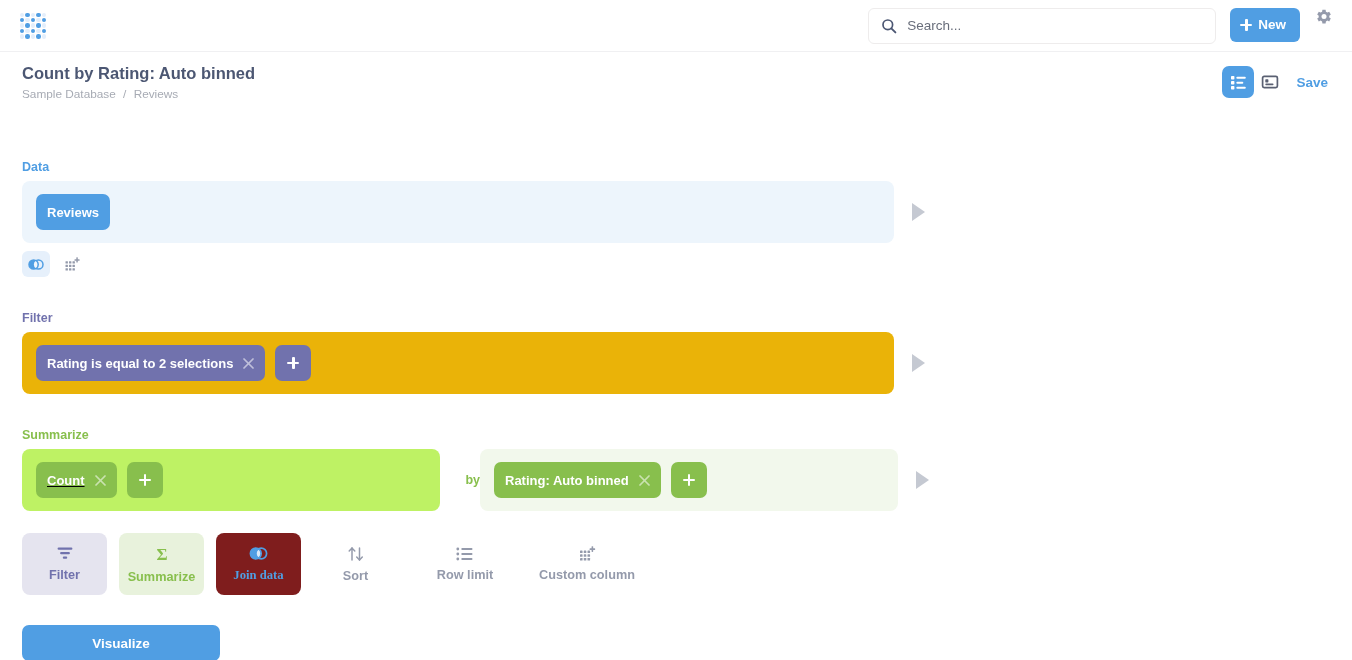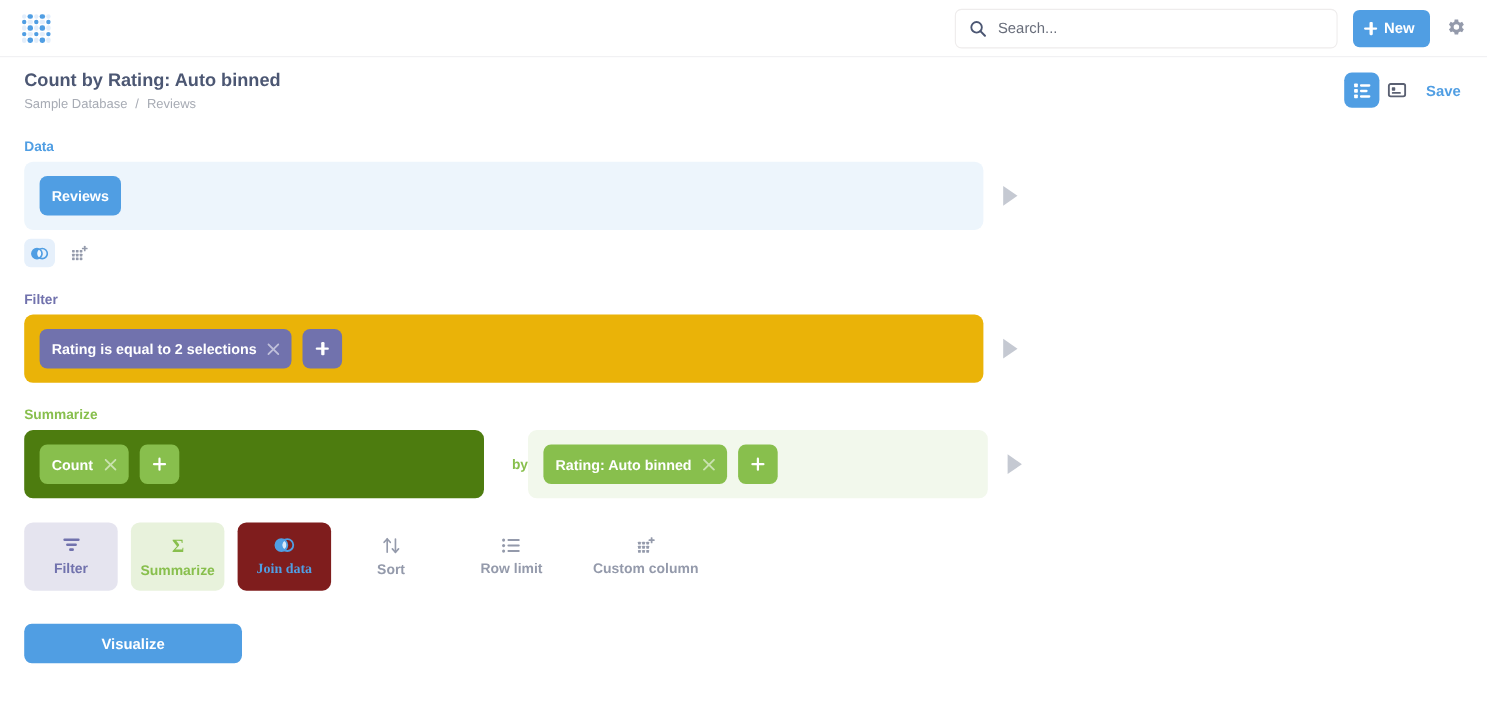--- a/index.html
+++ b/index.html
@@ -26,21 +26,21 @@
     grid-template-columns: repeat(5, 1fr);
     grid-template-rows: repeat(5, 1fr);
     gap: 1px;
   }
   .logo i { display: block; border-radius: 50%; background: #e3eefb; }
   .logo i.on { background: #509ee3; }
 
   .nav-right {
     margin-left: auto;
     display: flex;
-    align-items: center;
+    align-items: flex-start;
     gap: 14px;
     margin-right: 18px;
   }
   .searchbox {
     width: 348px; height: 36px;
     border: 1px solid #eeecec;
     border-radius: 6px;
     display: flex;
     align-items: center;
     padding: 0 12px;
@@ -102,37 +102,37 @@
   .viewtoggle.active { background: #509ee3; }
   .save-link {
     color: #509ee3; font-size: 13.5px; font-weight: bold;
     cursor: pointer; margin-left: 10px; margin-right: 4px;
   }
 
   
   .notebook { padding: 14px 0 0 22px; position: relative; }
   .step { position: relative; margin-bottom: 22px; }
   .step-label {
-    font-size: 12.5px; font-weight: bold; margin-bottom: 7px;
+    font-size: 12.5px; font-weight: bold; margin-bottom: 7px; margin-top: 34px;
   }
   .lbl-data { color: #509ee3; }
   .lbl-filter { color: #7172ad; }
   .lbl-summarize { color: #88bf4d; }
 
   .step-row { display: flex; align-items: center; }
   .panel {
     border-radius: 8px;
     min-height: 62px;
     display: flex; align-items: center;
     padding: 0 14px;
     gap: 10px;
   }
   .panel-data { width: 872px; background: #edf5fc; }
   .panel-filter { width: 872px; background: #eab308; }
-  .panel-sum-left { width: 418px; background: #4d7c0f; }
+  .panel-sum-left { width: 418px; background: #bef264; text-decoration: underline; }
   .panel-sum-right { width: 418px; background: #f2f8ec; }
 
   .by-word {
     width: 40px; text-align: right;
     font-size: 12.5px; color: #88bf4d; font-weight: bold;
   }
 
   .pill {
     height: 36px;
     border-radius: 7px;

